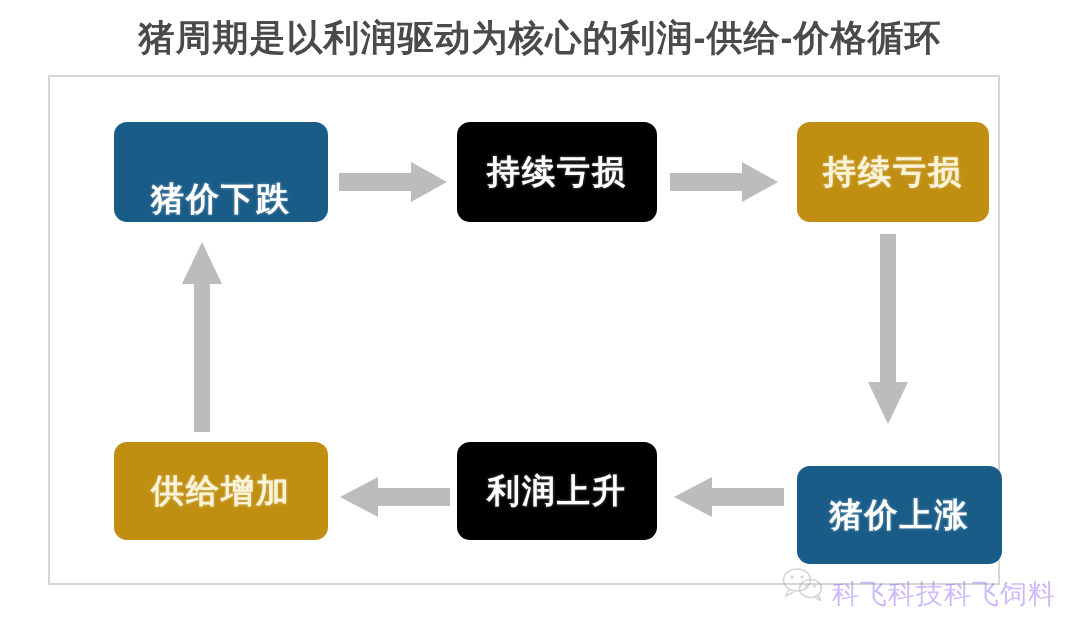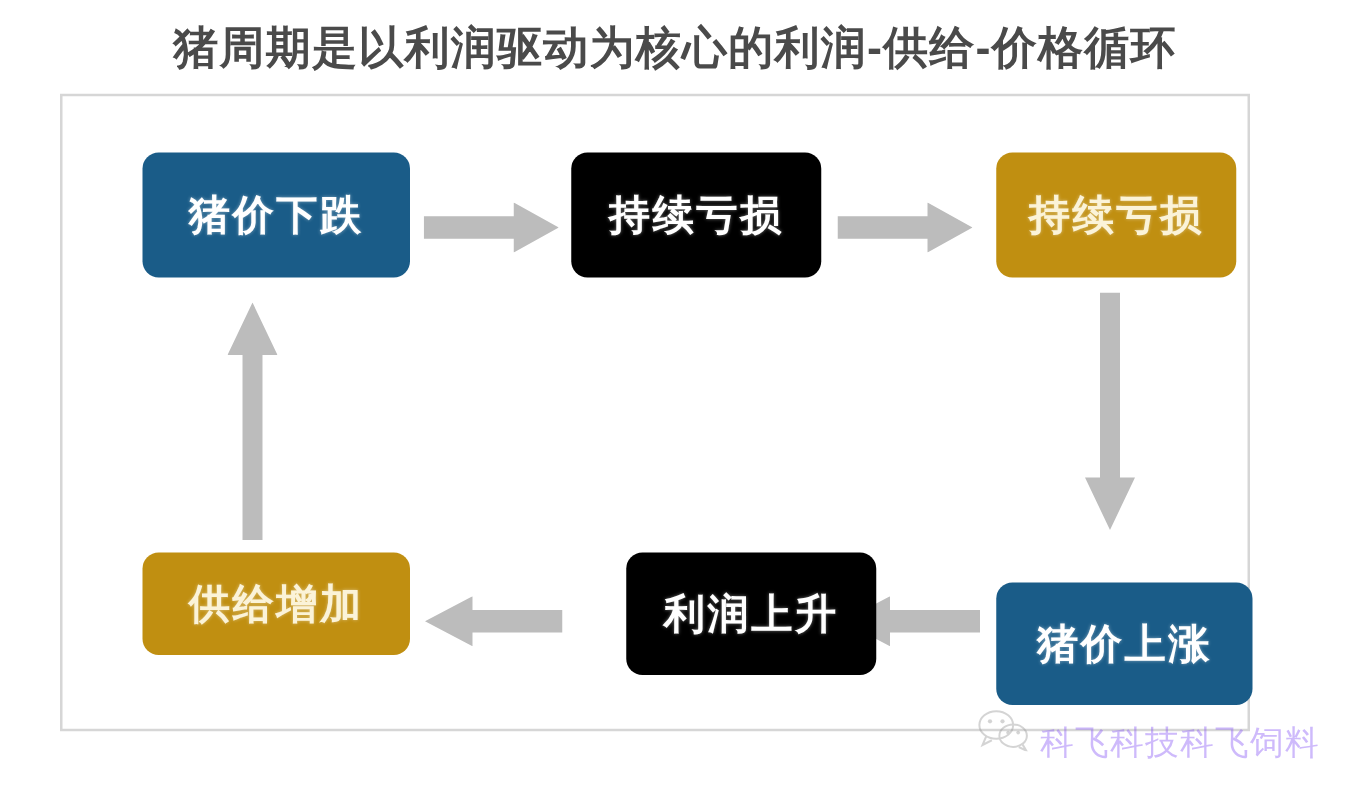--- a/index.html
+++ b/index.html
@@ -58,21 +58,21 @@
   }
   .node-blue { background: #1a5c88; }
   .node-red  { background: #000000; }
   .node-gold { background: #c08f11; color: #fbf3d8; }
 
   
   #node-price-down   { left: 112px; top: 120px; width: 214px; height: 100px; }
   #node-loss         { left: 455px; top: 120px; width: 200px; height: 100px; }
   #node-supply-down  { left: 795px; top: 120px; width: 192px; height: 100px; }
   
-  #node-supply-up    { left: 112px; top: 440px; width: 214px; height: 82px; }
+  #node-supply-up    { left: 112px; top: 440px; width: 214px; height: 98px; }
   #node-profit-up    { left: 455px; top: 440px; width: 200px; height: 98px; }
   #node-price-up     { left: 795px; top: 440px; width: 205px; height: 98px; margin-top: 24px; }
 
   
   .arrow {
     position: absolute;
   }
   .arrow svg { display: block; }
   .arrow-fill { fill: #bcbcbc; }
 
@@ -138,37 +138,37 @@
       <path class="arrow-fill" d="M110,11 L38,11 L38,0 L0,20 L38,40 L38,29 L110,29 Z"></path>
     </svg>
   </div>
 
   <div class="arrow" id="arrow-supply-up-to-price-down" style="left:132px; top:165px;">
     <svg width="40" height="190" viewBox="0 0 40 190">
       <path class="arrow-fill" d="M12,190 L12,42 L0,42 L20,0 L40,42 L28,42 L28,190 Z"></path>
     </svg>
   </div>
 
-  <div class="node node-blue" id="node-price-down" style="left:64px; top:45px;">
+  <div class="node node-blue" id="node-price-down" style="left:64px; top:45px;align-items:flex-end;">
     <span>猪价下跌</span>
   </div>
 
   <div class="node node-red" id="node-loss" style="left:407px; top:45px;">
     <span>持续亏损</span>
   </div>
 
   <div class="node node-gold" id="node-supply-down" style="left:747px; top:45px;">
     <span>持续亏损</span>
   </div>
 
   <div class="node node-blue" id="node-price-up" style="left:747px; top:365px;">
     <span>猪价上涨</span>
   </div>
 
-  <div class="node node-red" id="node-profit-up" style="left:407px; top:365px;margin-left:44px;">
+  <div class="node node-red" id="node-profit-up" style="left:407px; top:365px;">
     <span>利润上升</span>
   </div>
 
   <div class="node node-gold" id="node-supply-up" style="left:64px; top:365px;">
     <span>供给增加</span>
   </div>
 
 </div>
 
 <div id="watermark">

